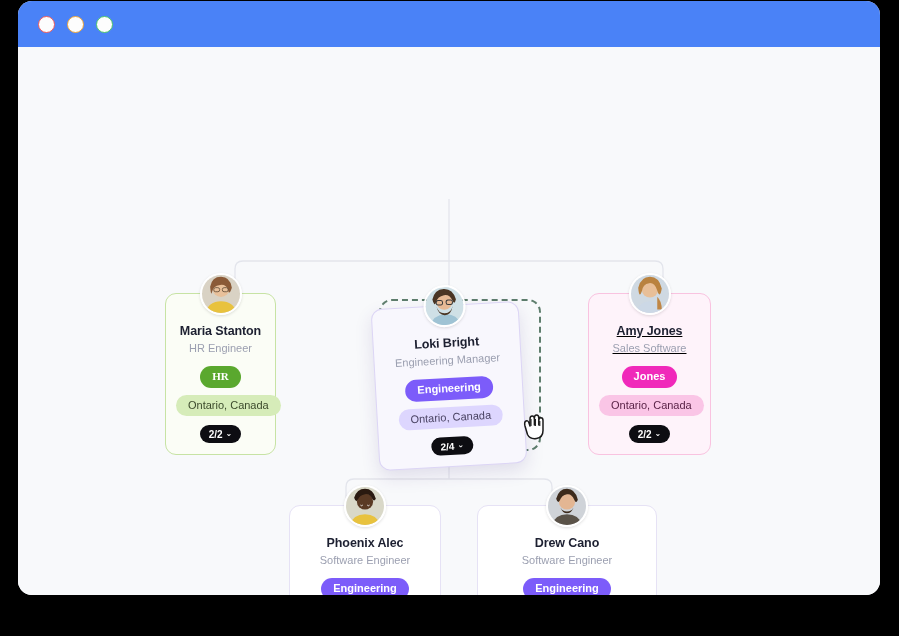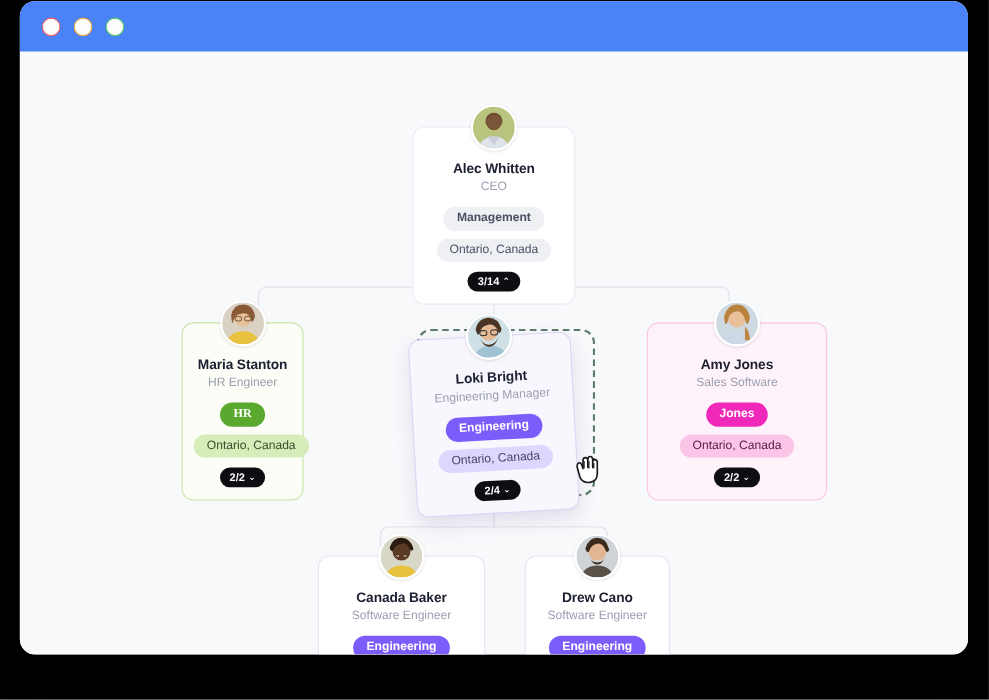--- a/index.html
+++ b/index.html
@@ -216,39 +216,20 @@
 
         <path d="M431 404 L431 432"></path>
         <path d="M328 444 L328 440 Q328 432 336 432 L526 432 Q534 432 534 440 L534 444"></path>
         <path d="M328 444 L328 452"></path>
         <path d="M534 444 L534 452"></path>
       </g>
     </svg>
 
     <div class="dropzone"></div>
 
-    <div class="node t-neutral" style="left:357px; top:68px; width:148px;">
-      <div class="avatar">
-        <svg viewBox="0 0 42 42">
-          <rect width="42" height="42" fill="#b9c47e"></rect>
-          <circle cx="21" cy="14.5" r="8.5" fill="#6d4a33"></circle>
-          <path d="M5 42 q4-12 16-12 t16 12 z" fill="#dfe3ea"></path>
-          <path d="M15 30 l6 9 6-9 z" fill="#c9ced8"></path>
-          <circle cx="21" cy="16" r="7.6" fill="#7b5538"></circle>
-        </svg>
-      </div>
-      <div class="nm">Alec Whitten</div>
-      <div class="role">CEO</div>
-      <div class="pill dept">Management</div>
-      <div class="pill loc">Ontario, Canada</div>
-      <div class="count">
-        <span>3/14</span>
-        <span class="chev">⌃</span>
-      </div>
-    </div>
 
     <div class="node t-green" style="left:147px; top:246px; width:111px;">
       <div class="avatar">
         <svg viewBox="0 0 42 42">
           <rect width="42" height="42" fill="#d9d2c4"></rect>
           <path d="M4 42 q3-13 17-13 t17 13 z" fill="#e8c23e"></path>
           <circle cx="21" cy="15" r="9.4" fill="#e8c09a"></circle>
           <path d="M9 13 q2-11 12-11 t12 12 q-3 9-4 3 q-2-7-9-6 q-8 1-9 8 q-1 5-2-6z" fill="#8a5a37"></path>
           <rect x="13" y="14" width="6.5" height="4.5" rx="2" fill="none" stroke="#6b5540" stroke-width="1"></rect>
           <rect x="22.5" y="14" width="6.5" height="4.5" rx="2" fill="none" stroke="#6b5540" stroke-width="1"></rect>
@@ -257,21 +238,21 @@
       <div class="nm">Maria Stanton</div>
       <div class="role">HR Engineer</div>
       <div class="pill dept">HR</div>
       <div class="pill loc">Ontario, Canada</div>
       <div class="count">
         <span>2/2</span>
         <span class="chev">⌄</span>
       </div>
     </div>
 
-    <div class="node t-pink" style="left:570px; top:246px; width:164px;">
+    <div class="node t-pink" style="left:570px; top:246px; width:123px;text-decoration:underline;">
       <div class="avatar">
         <svg viewBox="0 0 42 42">
           <rect width="42" height="42" fill="#cfd9e2"></rect>
           <path d="M5 42 q4-13 16-13 t16 13 z" fill="#ccd8e6"></path>
           <circle cx="21" cy="16" r="9" fill="#e8bf98"></circle>
           <path d="M8 14 q3-12 13-12 t13 13 q-2 12-5 2 q-3-9-9-8 q-7 1-8 9 q-3 9-4-4z" fill="#b9823f"></path>
           <path d="M29 24 q5 5 5 14 l-5 0z" fill="#c08645"></path>
         </svg>
       </div>
       <div class="nm">Amy Jones</div>
@@ -314,28 +295,28 @@
     <div class="node t-purple" style="left:271px; top:458px; width:152px;">
       <div class="avatar">
         <svg viewBox="0 0 42 42">
           <rect width="42" height="42" fill="#d9d8c8"></rect>
           <path d="M4 42 q4-12 17-12 t17 12 z" fill="#e8c23e"></path>
           <circle cx="21" cy="16" r="9" fill="#5a3a24"></circle>
           <path d="M9 12 q3-10 12-10 t12 11 q-2 4-4 0 q-3-6-8-5 q-6 1-8 6 q-2 4-4-2z" fill="#2a1a10"></path>
           <path d="M16 20 q1 1.5 2.5 0 M23.5 20 q1.5 1.5 2.5 0" stroke="#fff" stroke-width="1" fill="none"></path>
         </svg>
       </div>
-      <div class="nm">Canada Baker</div>
+      <div class="nm">Phoenix Alec</div>
       <div class="role">Software Engineer</div>
       <div class="pill dept">Engineering</div>
       
       
     </div>
 
-    <div class="node t-purple" style="left:459px; top:458px; width:132px;">
+    <div class="node t-purple" style="left:459px; top:458px; width:180px;">
       <div class="avatar">
         <svg viewBox="0 0 42 42">
           <rect width="42" height="42" fill="#cfd3d8"></rect>
           <path d="M4 42 q4-12 17-12 t17 12 z" fill="#5a5248"></path>
           <circle cx="21" cy="16" r="9" fill="#e3b693"></circle>
           <path d="M9 13 q3-11 12-11 t12 12 q-2 5-4 0 q-3-7-8-6 q-6 1-8 7 q-2 4-4-2z" fill="#3d2b1c"></path>
           <path d="M13 20 q2 9 8 9 t8-9 q-1 7-8 7 t-8-7z" fill="#3d2b1c"></path>
         </svg>
       </div>
       <div class="nm">Drew Cano</div>

